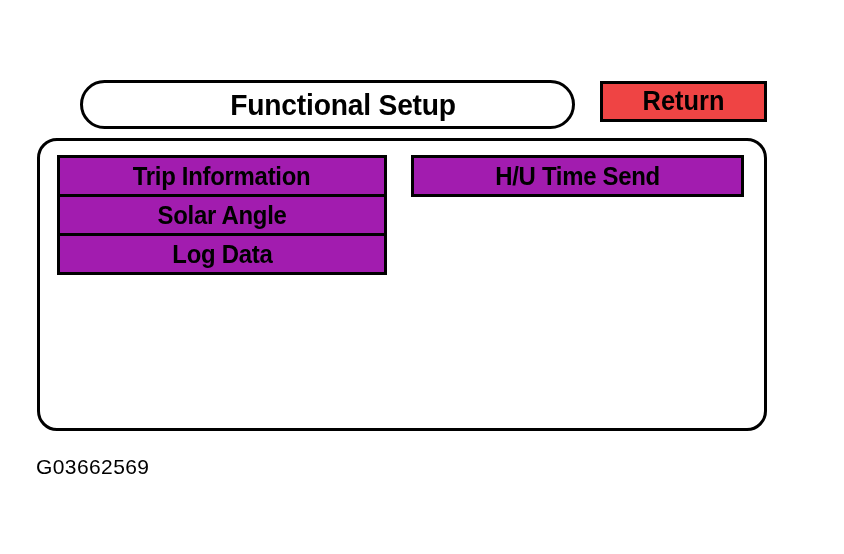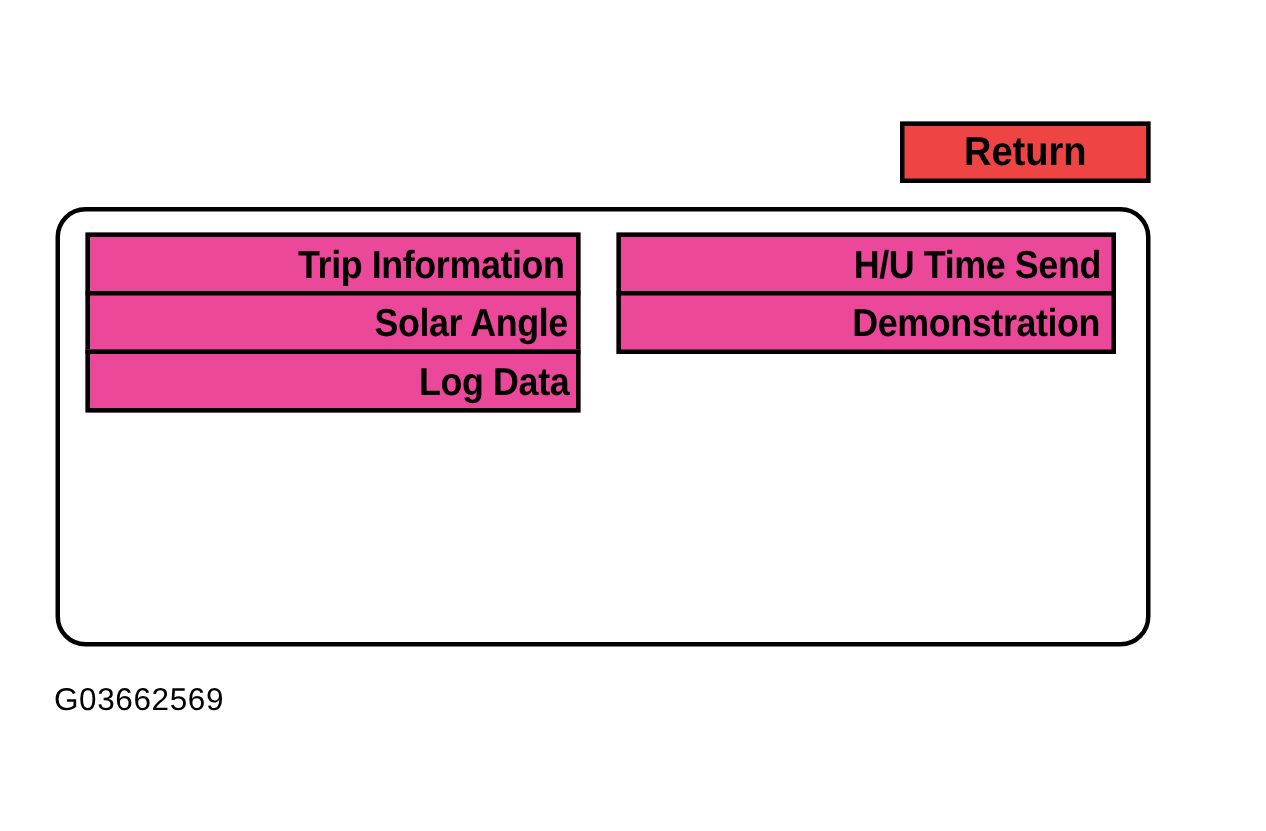--- a/index.html
+++ b/index.html
@@ -99,26 +99,26 @@
   }
   .col-right {
     left: 411px;
     top: 155px;
     width: 333px;
   }
 
   .menu-btn {
     box-sizing: border-box;
     border: 3px solid #000;
-    background: #ec4899;
+    background: #a21caf;
     height: 42px;
     margin-top: -3px;
     display: flex;
     align-items: center;
-    justify-content: flex-end;
+    justify-content: center;
     position: relative;
   }
   .menu-btn:first-child {
     margin-top: 0;
   }
   .menu-btn .label {
     font-weight: bold;
     font-size: 26px;
     line-height: 1;
     transform: scaleX(0.92);
@@ -136,20 +136,23 @@
     letter-spacing: 0.4px;
     white-space: nowrap;
     text-align: right;
   }
 </style>
 </head>
 <body>
 
 <div id="screen">
 
+  <div class="title-bar">
+    <span class="label">Functional Setup</span>
+  </div>
 
   <div class="return-btn">
     <span class="label">Return</span>
   </div>
 
   <div class="panel"></div>
 
   <div class="col col-left">
     <div class="menu-btn">
       <span class="label">Trip Information</span>
@@ -159,20 +162,17 @@
     </div>
     <div class="menu-btn">
       <span class="label">Log Data</span>
     </div>
   </div>
 
   <div class="col col-right">
     <div class="menu-btn">
       <span class="label">H/U Time Send</span>
     </div>
-    <div class="menu-btn">
-      <span class="label">Demonstration</span>
-    </div>
   </div>
 
   <div class="caption">G03662569</div>
 
 </div>
 
 </body></html>

